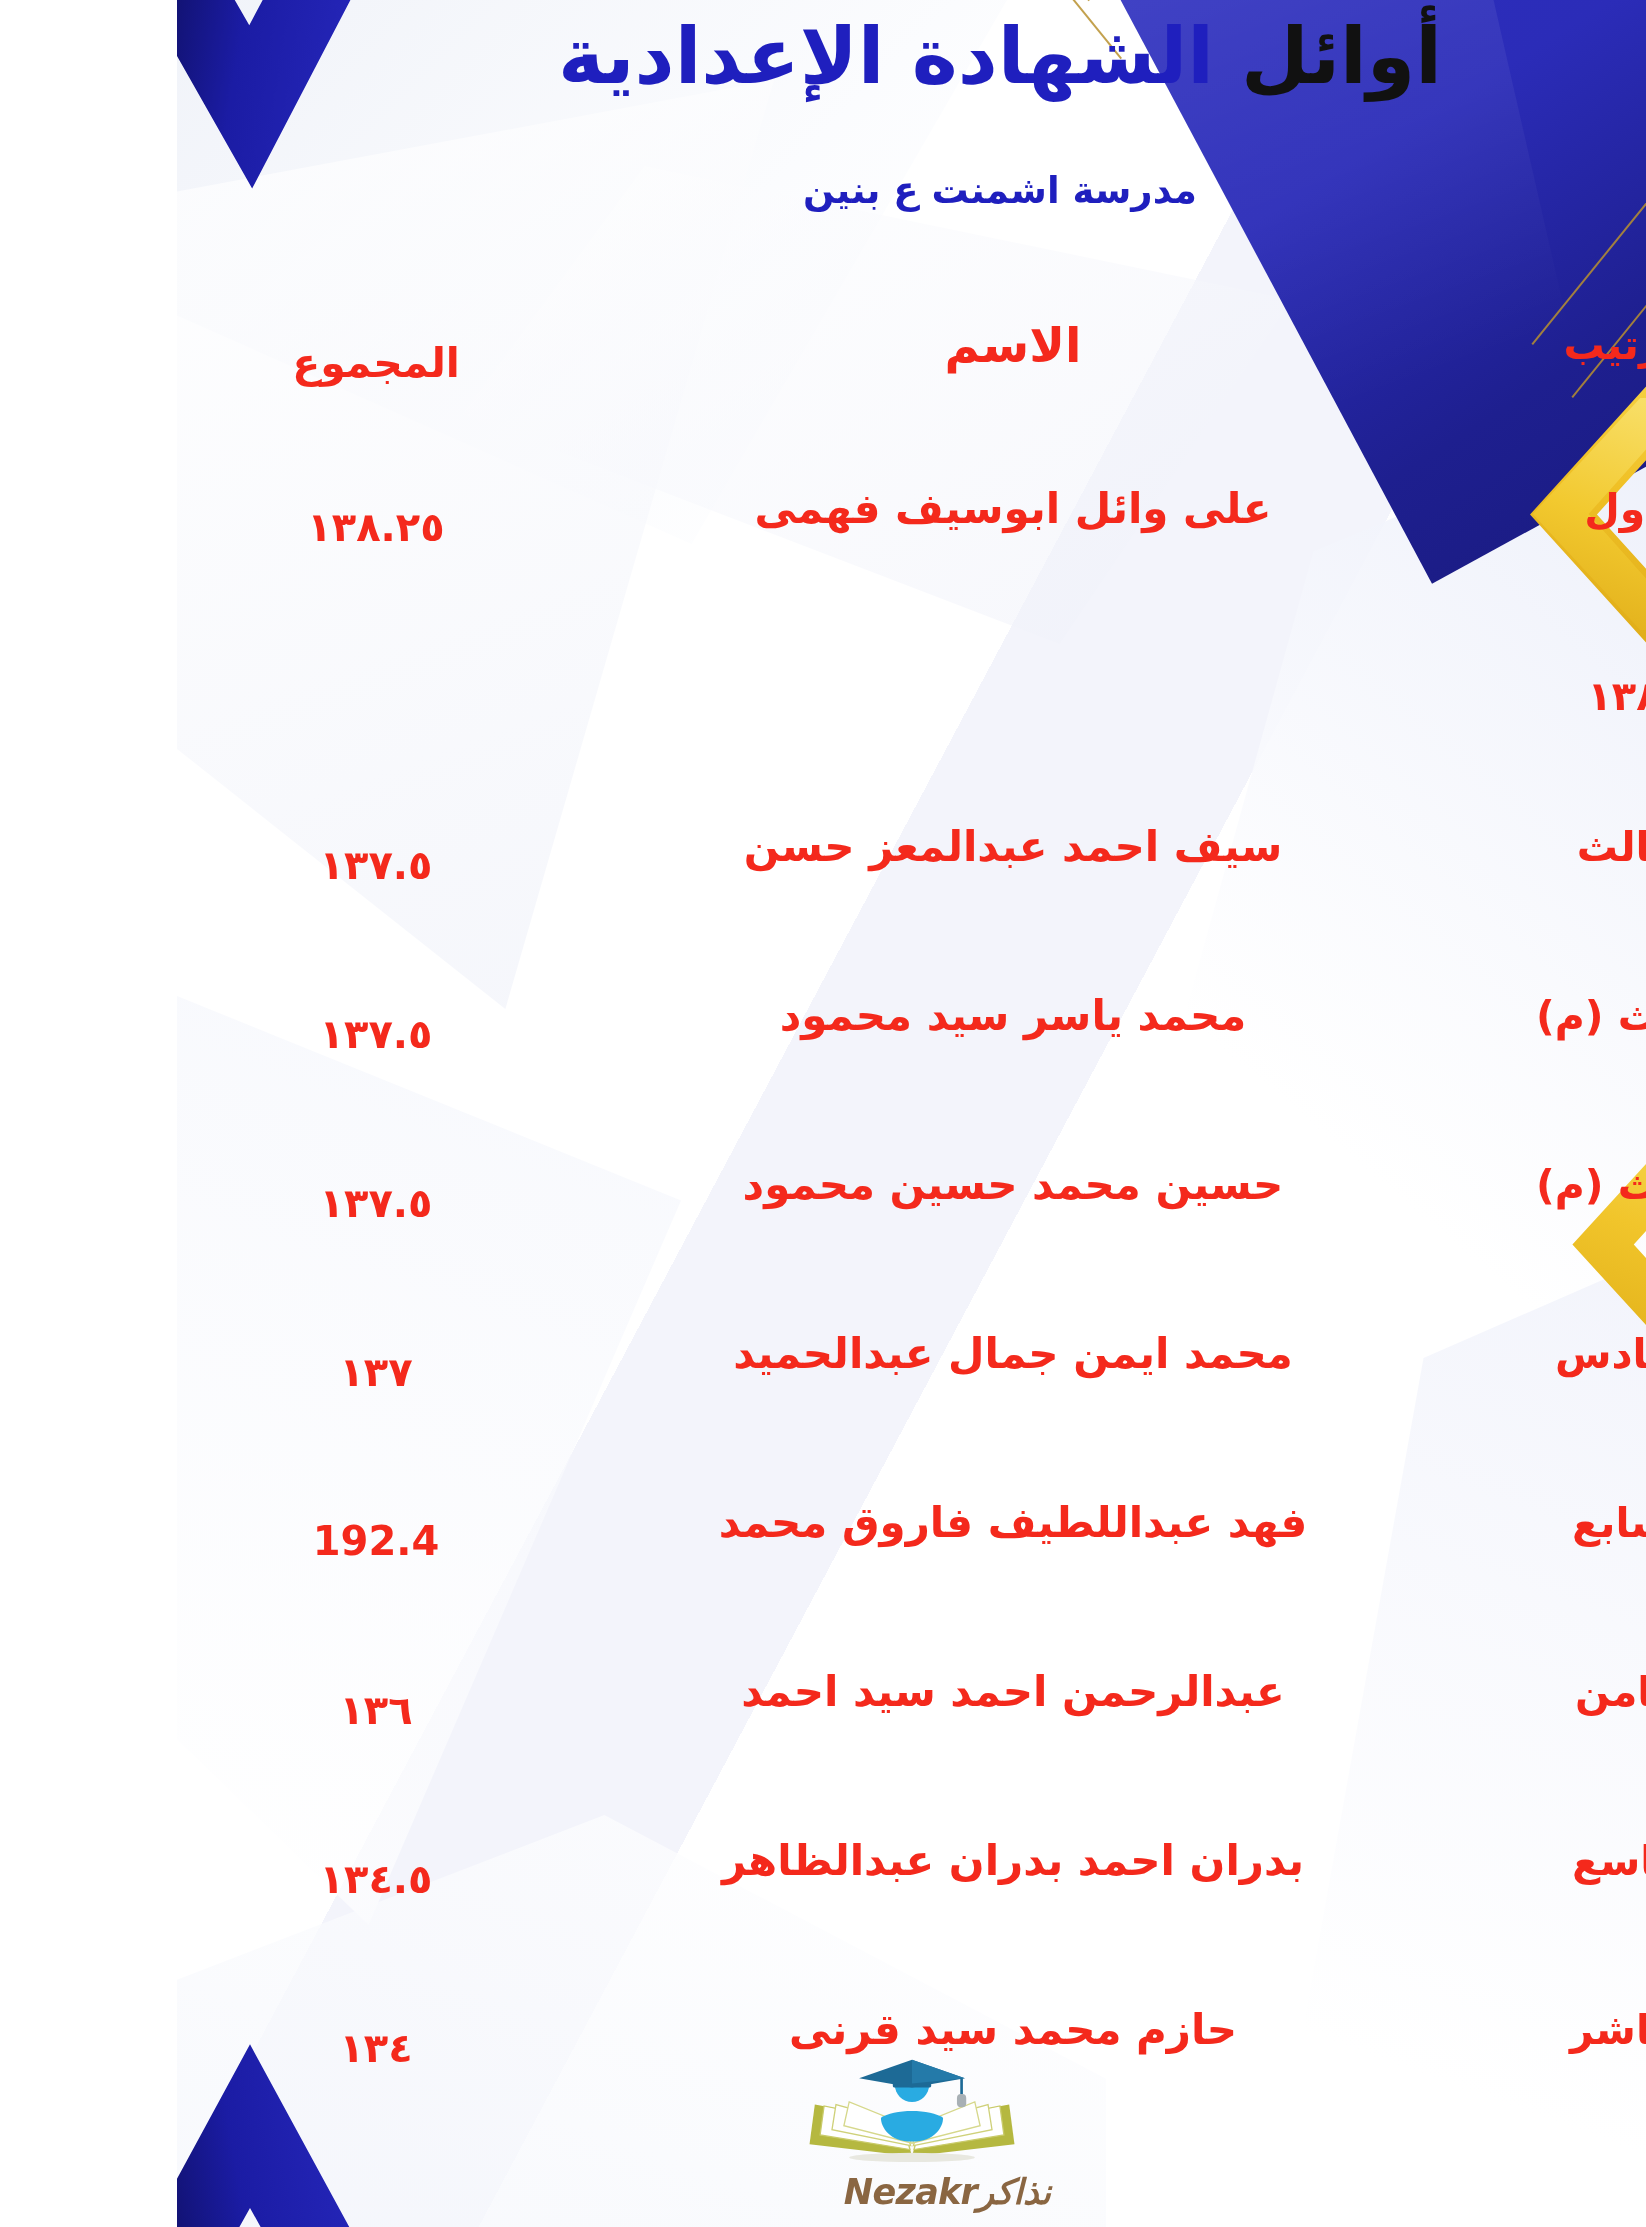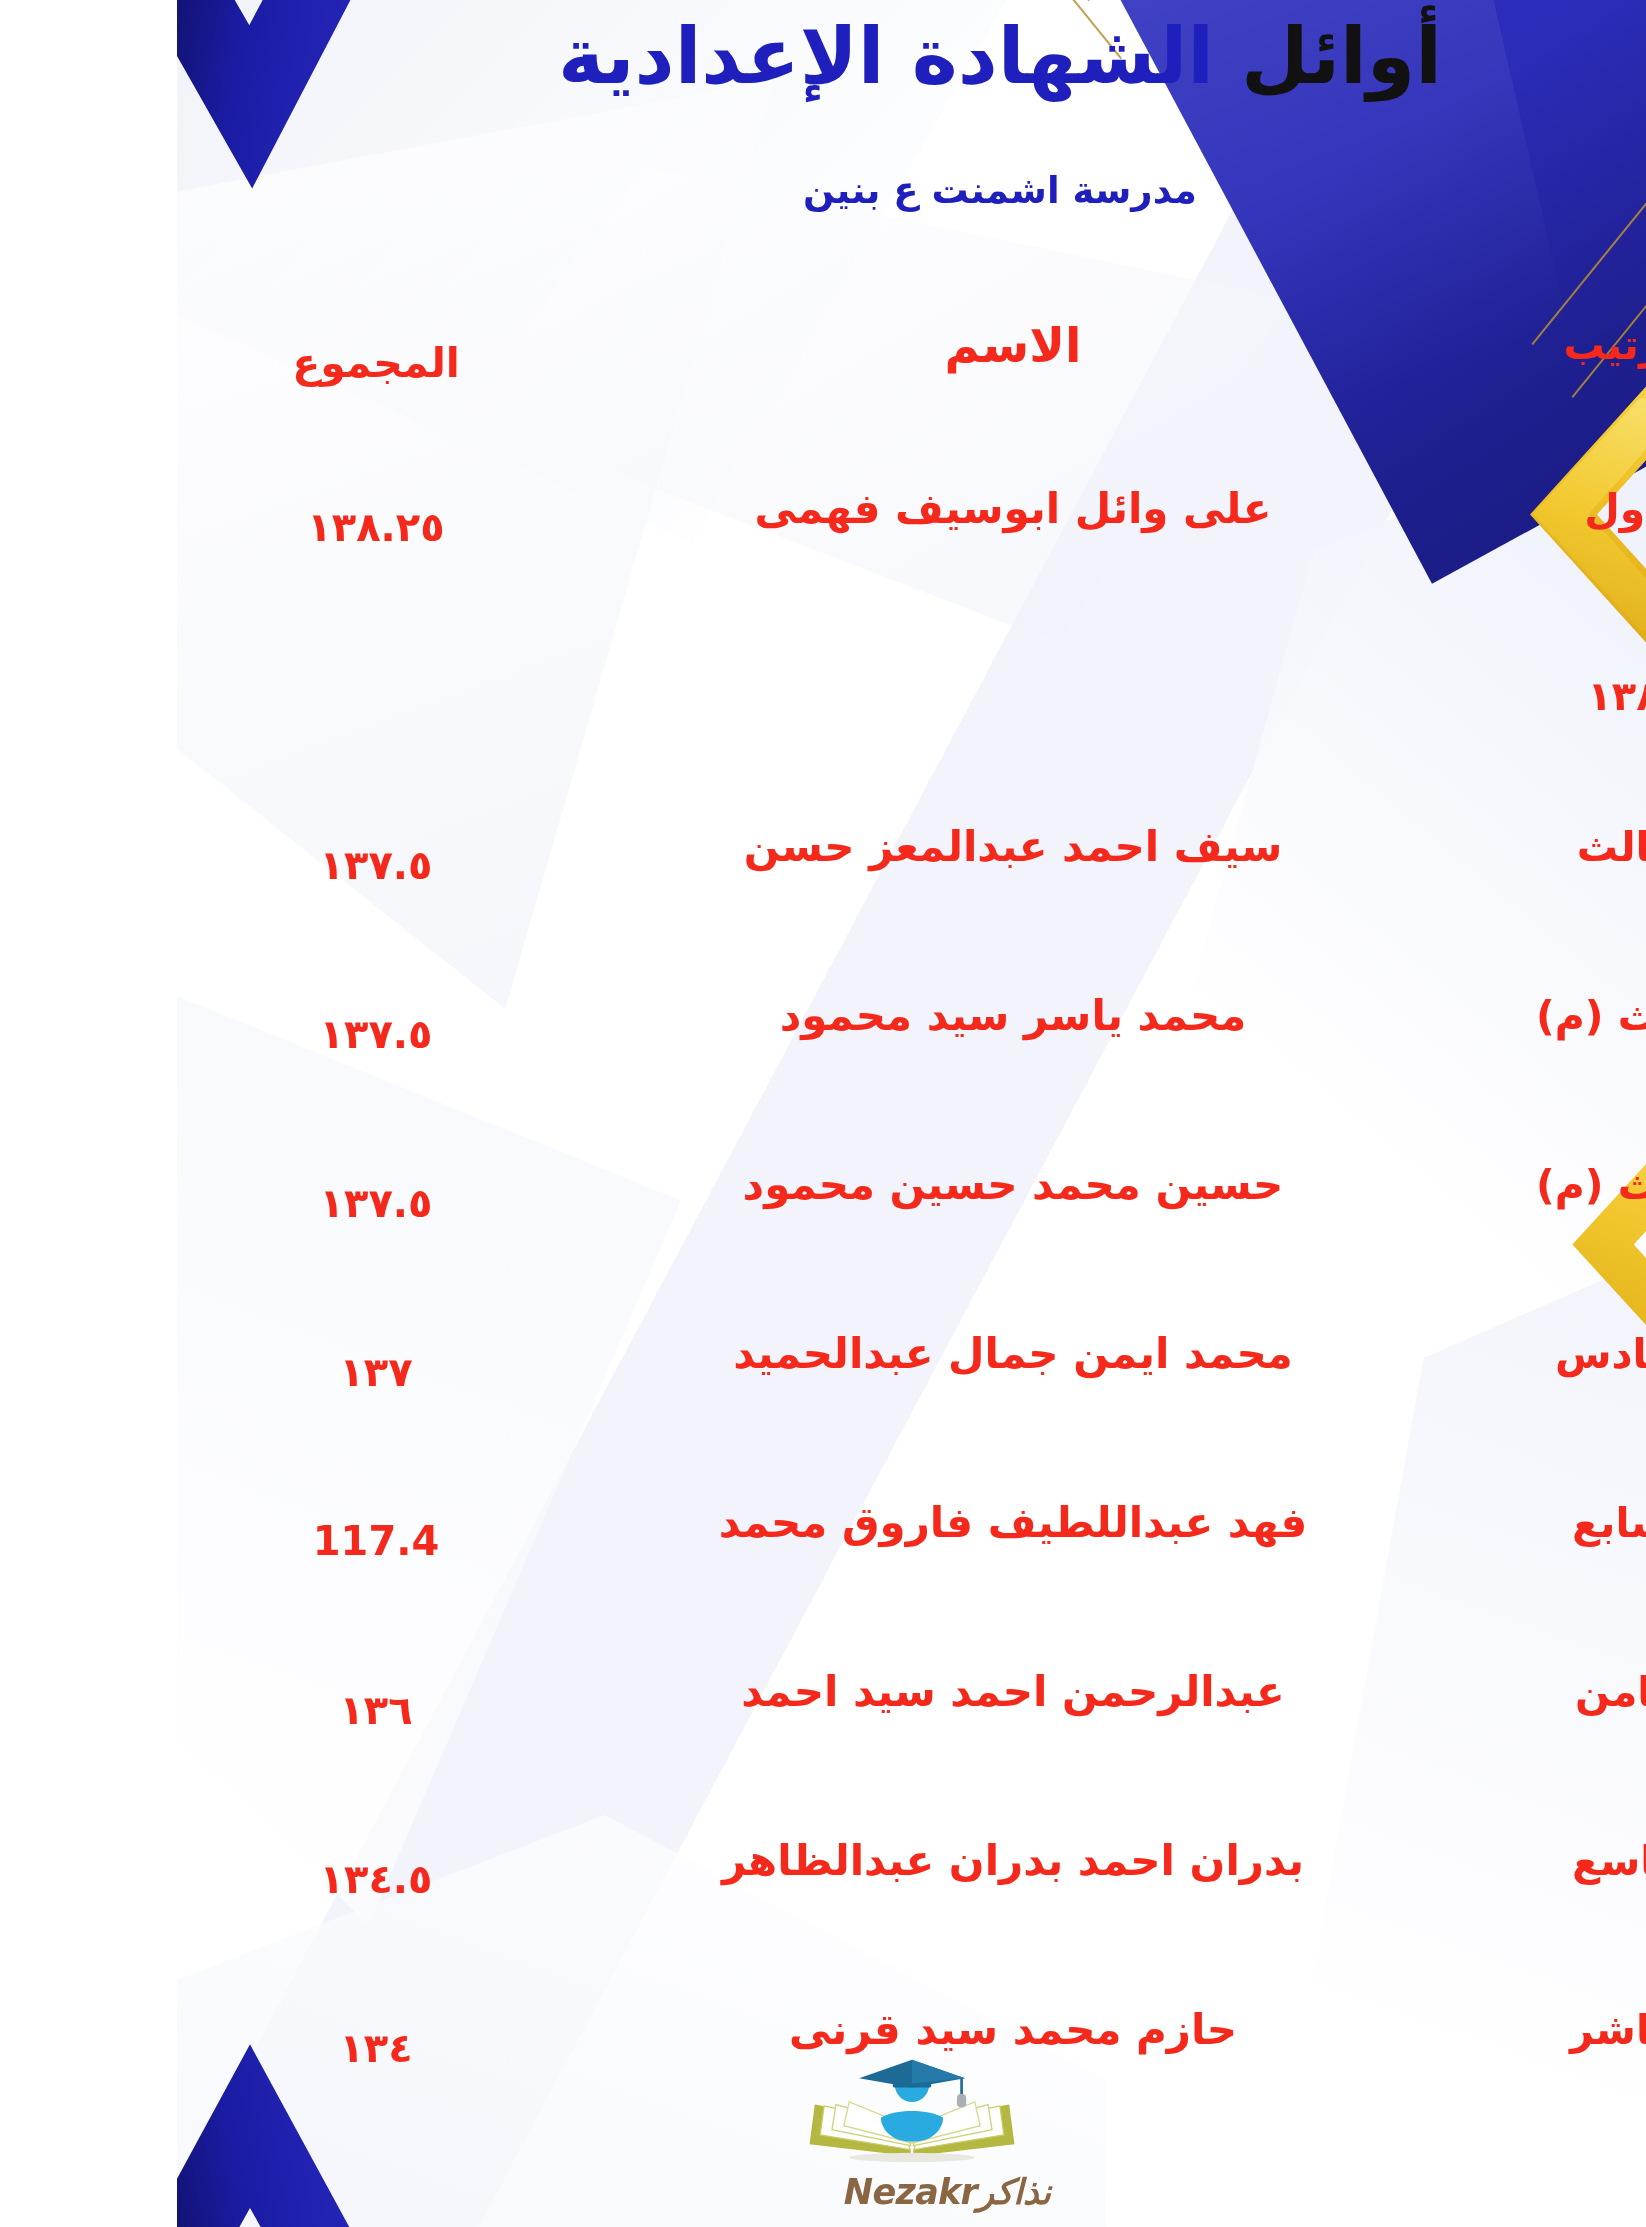--- a/index.html
+++ b/index.html
@@ -261,21 +261,21 @@
 
     <div class="trow">
       <div class="cell c-rank">السادس</div>
       <div class="cell c-name">محمد ايمن جمال عبدالحميد</div>
       <div class="cell c-total">١٣٧</div>
     </div>
 
     <div class="trow">
       <div class="cell c-rank">السابع</div>
       <div class="cell c-name">فهد عبداللطيف فاروق محمد</div>
-      <div class="cell c-total">117.4</div>
+      <div class="cell c-total">192.4</div>
     </div>
 
     <div class="trow">
       <div class="cell c-rank">الثامن</div>
       <div class="cell c-name">عبدالرحمن احمد سيد احمد</div>
       <div class="cell c-total">١٣٦</div>
     </div>
 
     <div class="trow">
       <div class="cell c-rank">التاسع</div>

